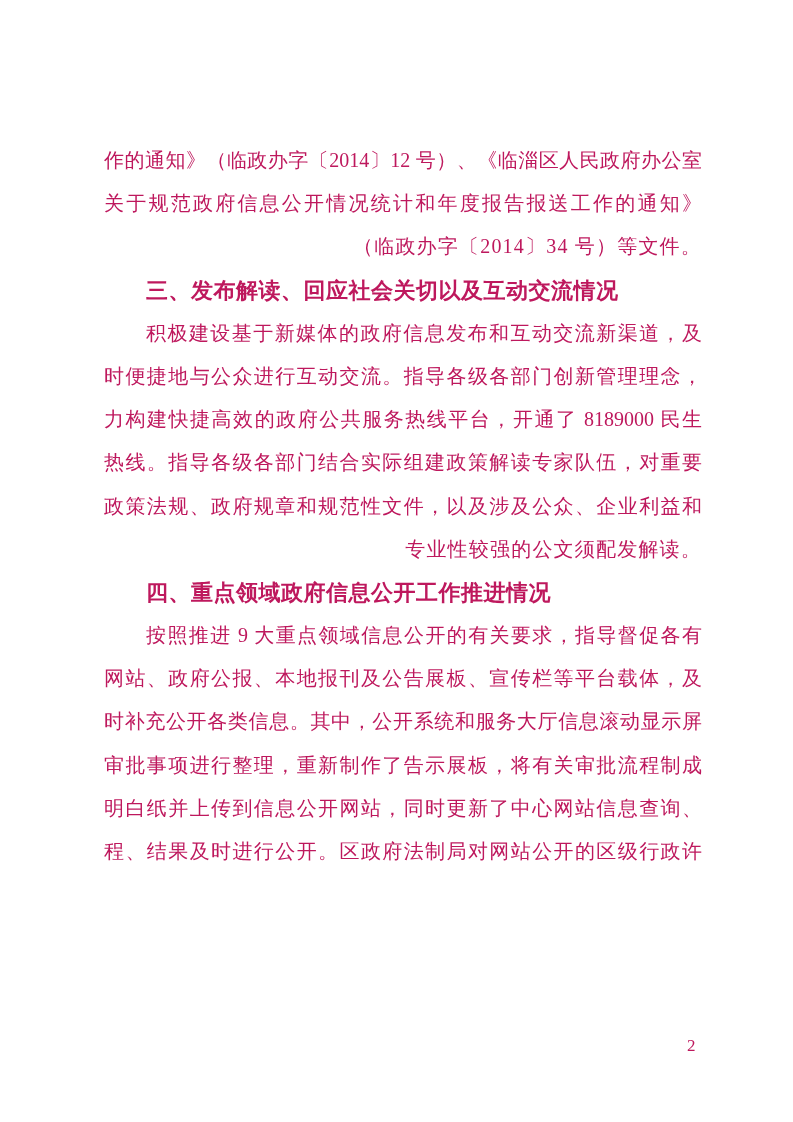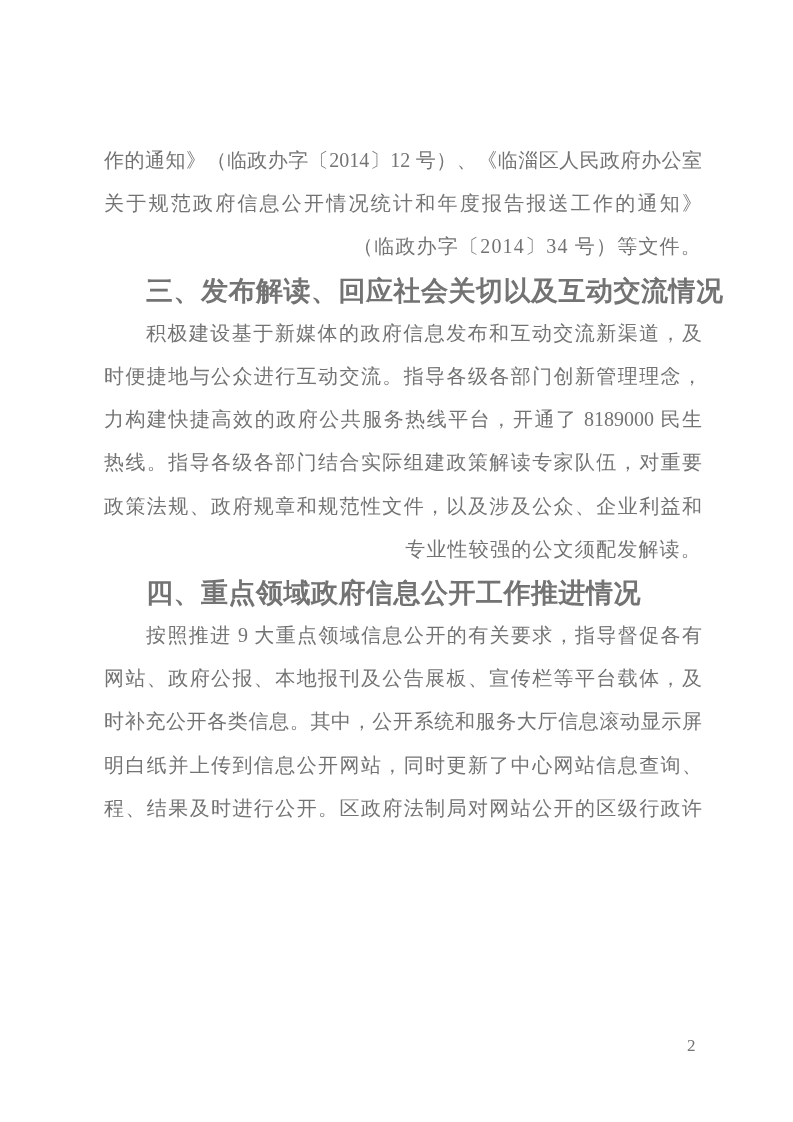--- a/index.html
+++ b/index.html
@@ -8,21 +8,21 @@
     background: #e8e8e8;
   }
   .page {
     position: relative;
     width: 793px;
     height: 1122px;
     margin: 0 auto;
     background: #ffffff;
     overflow: hidden;
     font-family: "Liberation Serif", "DejaVu Serif", serif;
-    color: #737373;
+    color: #be185d;
   }
   .content {
     position: absolute;
     left: 104px;
     top: 139px;
     width: 598px;
   }
   .line {
     height: 43.2px;
     line-height: 43.2px;
@@ -41,21 +41,21 @@
   .line.body:not(.justify) {
     letter-spacing: 1.2px;
     text-align: right;
   }
   .line.indent {
     padding-left: 42px;
   }
   .line.heading {
     font-family: "DejaVu Sans", "Liberation Sans", sans-serif;
     font-weight: 700;
-    font-size: 27px;
+    font-size: 22px;
     letter-spacing: 0.5px;
   }
   .page-number {
     position: absolute;
     left: 687px;
     top: 1036px;
     font-size: 17px;
     line-height: 20px;
     font-family: "Liberation Serif", "DejaVu Serif", serif;
   }
@@ -72,17 +72,18 @@
       <div class="line body indent justify">积极建设基于新媒体的政府信息发布和互动交流新渠道，及</div>
       <div class="line body justify">时便捷地与公众进行互动交流。指导各级各部门创新管理理念，</div>
       <div class="line body justify">力构建快捷高效的政府公共服务热线平台，开通了 8189000 民生</div>
       <div class="line body justify">热线。指导各级各部门结合实际组建政策解读专家队伍，对重要</div>
       <div class="line body justify">政策法规、政府规章和规范性文件，以及涉及公众、企业利益和</div>
       <div class="line body">专业性较强的公文须配发解读。</div>
       <div class="line heading indent">四、重点领域政府信息公开工作推进情况</div>
       <div class="line body indent justify">按照推进 9 大重点领域信息公开的有关要求，指导督促各有</div>
       <div class="line body justify">网站、政府公报、本地报刊及公告展板、宣传栏等平台载体，及</div>
       <div class="line body justify">时补充公开各类信息。其中，公开系统和服务大厅信息滚动显示屏</div>
+      <div class="line body justify">审批事项进行整理，重新制作了告示展板，将有关审批流程制成</div>
       <div class="line body justify">明白纸并上传到信息公开网站，同时更新了中心网站信息查询、</div>
       <div class="line body justify">程、结果及时进行公开。区政府法制局对网站公开的区级行政许</div>
     </div>
   <div class="page-number">2</div>
 </div>
 
 </body></html>

